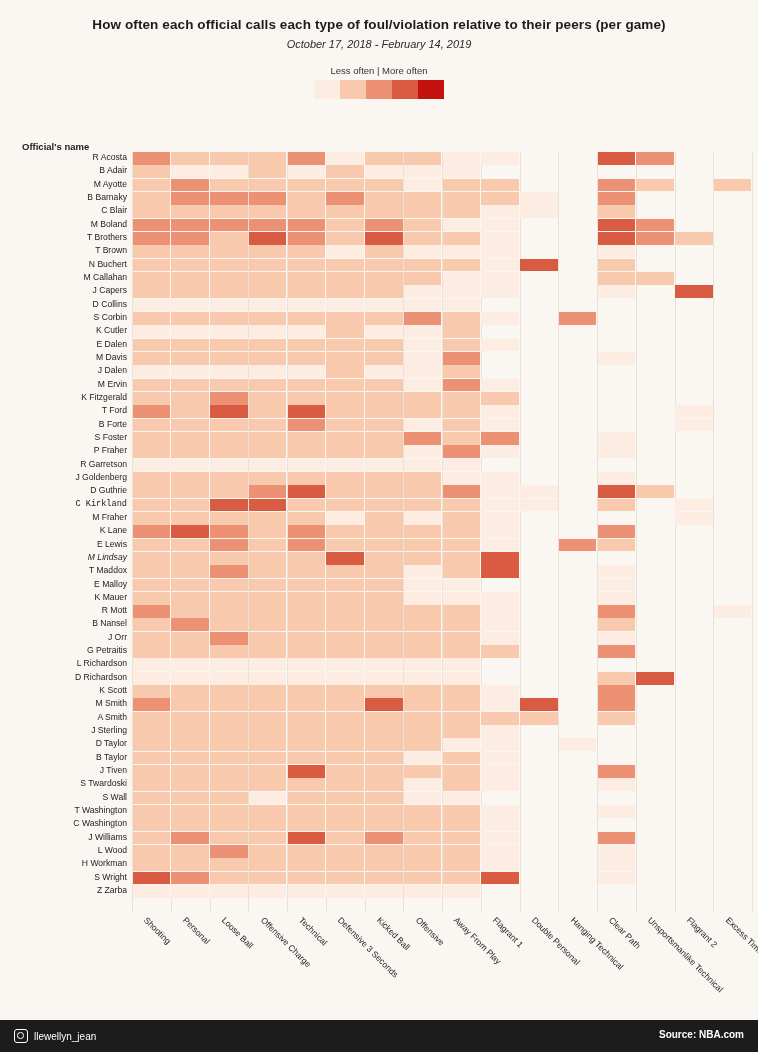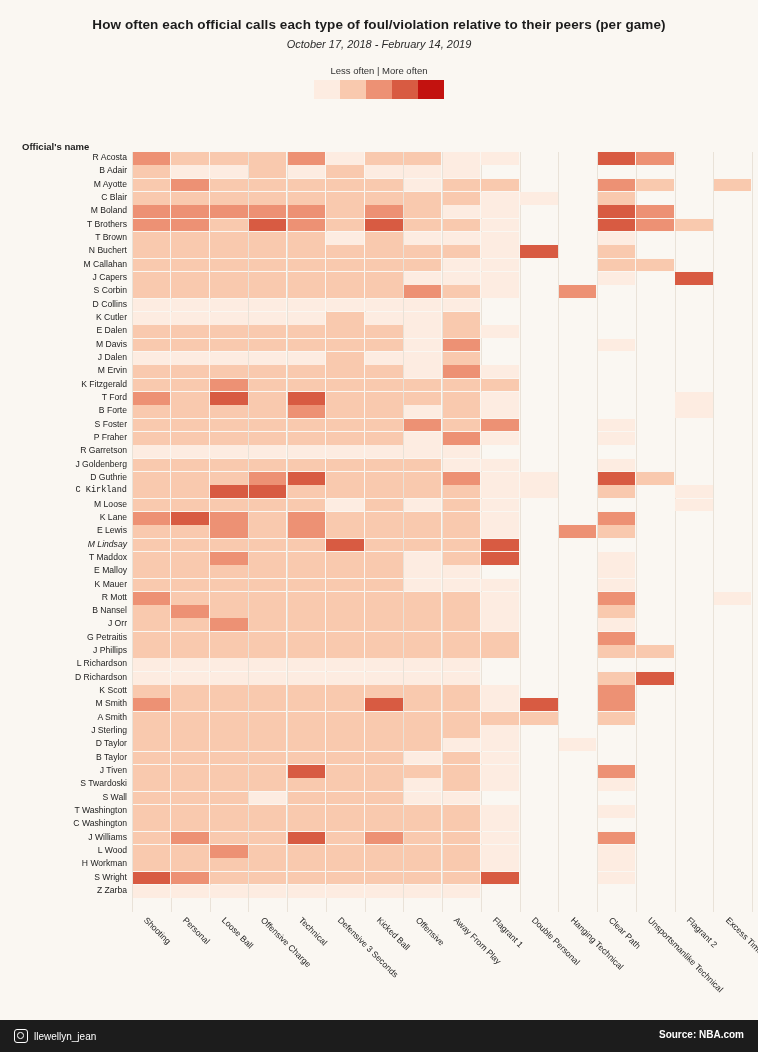--- a/index.html
+++ b/index.html
@@ -241,20 +241,35 @@
           <div class="cell" title="M Ayotte — Defensive 3 Seconds" style="left: 194.35px; width: 37.55px; height: 12.7333px; background: rgb(249, 201, 174);"></div>
           <div class="cell" title="M Ayotte — Kicked Ball" style="left: 233.1px; width: 37.55px; height: 12.7333px; background: rgb(249, 201, 174);"></div>
           <div class="cell" title="M Ayotte — Offensive" style="left: 271.85px; width: 37.55px; height: 12.7333px; background: rgb(253, 236, 225);"></div>
           <div class="cell" title="M Ayotte — Away From Play" style="left: 310.6px; width: 37.55px; height: 12.7333px; background: rgb(249, 201, 174);"></div>
           <div class="cell" title="M Ayotte — Flagrant 1" style="left: 349.35px; width: 37.55px; height: 12.7333px; background: rgb(249, 201, 174);"></div>
           <div class="cell" title="M Ayotte — Clear Path" style="left: 465.6px; width: 37.55px; height: 12.7333px; background: rgb(237, 145, 116);"></div>
           <div class="cell" title="M Ayotte — Unsportsmanlike Technical" style="left: 504.35px; width: 37.55px; height: 12.7333px; background: rgb(249, 201, 174);"></div>
           <div class="cell" title="M Ayotte — Excess Timeout Technical" style="left: 581.85px; width: 37.55px; height: 12.7333px; background: rgb(249, 201, 174);"></div>
         </div>
         <div class="row" style="height: 13.3333px;">
+          <div class="row-label" style="line-height: 13.3333px;">B Barnaky</div>
+          <div class="cell" title="B Barnaky — Shooting" style="left: 0.6px; width: 37.55px; height: 12.7333px; background: rgb(249, 201, 174);"></div>
+          <div class="cell" title="B Barnaky — Personal" style="left: 39.35px; width: 37.55px; height: 12.7333px; background: rgb(237, 145, 116);"></div>
+          <div class="cell" title="B Barnaky — Loose Ball" style="left: 78.1px; width: 37.55px; height: 12.7333px; background: rgb(237, 145, 116);"></div>
+          <div class="cell" title="B Barnaky — Offensive Charge" style="left: 116.85px; width: 37.55px; height: 12.7333px; background: rgb(237, 145, 116);"></div>
+          <div class="cell" title="B Barnaky — Technical" style="left: 155.6px; width: 37.55px; height: 12.7333px; background: rgb(249, 201, 174);"></div>
+          <div class="cell" title="B Barnaky — Defensive 3 Seconds" style="left: 194.35px; width: 37.55px; height: 12.7333px; background: rgb(237, 145, 116);"></div>
+          <div class="cell" title="B Barnaky — Kicked Ball" style="left: 233.1px; width: 37.55px; height: 12.7333px; background: rgb(249, 201, 174);"></div>
+          <div class="cell" title="B Barnaky — Offensive" style="left: 271.85px; width: 37.55px; height: 12.7333px; background: rgb(249, 201, 174);"></div>
+          <div class="cell" title="B Barnaky — Away From Play" style="left: 310.6px; width: 37.55px; height: 12.7333px; background: rgb(249, 201, 174);"></div>
+          <div class="cell" title="B Barnaky — Flagrant 1" style="left: 349.35px; width: 37.55px; height: 12.7333px; background: rgb(249, 201, 174);"></div>
+          <div class="cell" title="B Barnaky — Double Personal" style="left: 388.1px; width: 37.55px; height: 12.7333px; background: rgb(253, 236, 225);"></div>
+          <div class="cell" title="B Barnaky — Clear Path" style="left: 465.6px; width: 37.55px; height: 12.7333px; background: rgb(237, 145, 116);"></div>
+        </div>
+        <div class="row" style="height: 13.3333px;">
           <div class="row-label" style="line-height: 13.3333px;">C Blair</div>
           <div class="cell" title="C Blair — Shooting" style="left: 0.6px; width: 37.55px; height: 12.7333px; background: rgb(249, 201, 174);"></div>
           <div class="cell" title="C Blair — Personal" style="left: 39.35px; width: 37.55px; height: 12.7333px; background: rgb(249, 201, 174);"></div>
           <div class="cell" title="C Blair — Loose Ball" style="left: 78.1px; width: 37.55px; height: 12.7333px; background: rgb(249, 201, 174);"></div>
           <div class="cell" title="C Blair — Offensive Charge" style="left: 116.85px; width: 37.55px; height: 12.7333px; background: rgb(249, 201, 174);"></div>
           <div class="cell" title="C Blair — Technical" style="left: 155.6px; width: 37.55px; height: 12.7333px; background: rgb(249, 201, 174);"></div>
           <div class="cell" title="C Blair — Defensive 3 Seconds" style="left: 194.35px; width: 37.55px; height: 12.7333px; background: rgb(249, 201, 174);"></div>
           <div class="cell" title="C Blair — Kicked Ball" style="left: 233.1px; width: 37.55px; height: 12.7333px; background: rgb(249, 201, 174);"></div>
           <div class="cell" title="C Blair — Offensive" style="left: 271.85px; width: 37.55px; height: 12.7333px; background: rgb(249, 201, 174);"></div>
           <div class="cell" title="C Blair — Away From Play" style="left: 310.6px; width: 37.55px; height: 12.7333px; background: rgb(249, 201, 174);"></div>
@@ -346,44 +361,44 @@
           <div class="cell" title="J Capers — Technical" style="left: 155.6px; width: 37.55px; height: 12.7333px; background: rgb(249, 201, 174);"></div>
           <div class="cell" title="J Capers — Defensive 3 Seconds" style="left: 194.35px; width: 37.55px; height: 12.7333px; background: rgb(249, 201, 174);"></div>
           <div class="cell" title="J Capers — Kicked Ball" style="left: 233.1px; width: 37.55px; height: 12.7333px; background: rgb(249, 201, 174);"></div>
           <div class="cell" title="J Capers — Offensive" style="left: 271.85px; width: 37.55px; height: 12.7333px; background: rgb(253, 236, 225);"></div>
           <div class="cell" title="J Capers — Away From Play" style="left: 310.6px; width: 37.55px; height: 12.7333px; background: rgb(253, 236, 225);"></div>
           <div class="cell" title="J Capers — Flagrant 1" style="left: 349.35px; width: 37.55px; height: 12.7333px; background: rgb(253, 236, 225);"></div>
           <div class="cell" title="J Capers — Clear Path" style="left: 465.6px; width: 37.55px; height: 12.7333px; background: rgb(253, 236, 225);"></div>
           <div class="cell" title="J Capers — Flagrant 2" style="left: 543.1px; width: 37.55px; height: 12.7333px; background: rgb(216, 91, 66);"></div>
         </div>
         <div class="row" style="height: 13.3333px;">
+          <div class="row-label" style="line-height: 13.3333px;">D Collins</div>
+          <div class="cell" title="D Collins — Shooting" style="left: 0.6px; width: 37.55px; height: 12.7333px; background: rgb(253, 236, 225);"></div>
+          <div class="cell" title="D Collins — Personal" style="left: 39.35px; width: 37.55px; height: 12.7333px; background: rgb(253, 236, 225);"></div>
+          <div class="cell" title="D Collins — Loose Ball" style="left: 78.1px; width: 37.55px; height: 12.7333px; background: rgb(253, 236, 225);"></div>
+          <div class="cell" title="D Collins — Offensive Charge" style="left: 116.85px; width: 37.55px; height: 12.7333px; background: rgb(253, 236, 225);"></div>
+          <div class="cell" title="D Collins — Technical" style="left: 155.6px; width: 37.55px; height: 12.7333px; background: rgb(253, 236, 225);"></div>
+          <div class="cell" title="D Collins — Defensive 3 Seconds" style="left: 194.35px; width: 37.55px; height: 12.7333px; background: rgb(253, 236, 225);"></div>
+          <div class="cell" title="D Collins — Kicked Ball" style="left: 233.1px; width: 37.55px; height: 12.7333px; background: rgb(253, 236, 225);"></div>
+          <div class="cell" title="D Collins — Offensive" style="left: 271.85px; width: 37.55px; height: 12.7333px; background: rgb(253, 236, 225);"></div>
+          <div class="cell" title="D Collins — Away From Play" style="left: 310.6px; width: 37.55px; height: 12.7333px; background: rgb(253, 236, 225);"></div>
+        </div>
+        <div class="row" style="height: 13.3333px;">
           <div class="row-label" style="line-height: 13.3333px;">S Corbin</div>
           <div class="cell" title="S Corbin — Shooting" style="left: 0.6px; width: 37.55px; height: 12.7333px; background: rgb(249, 201, 174);"></div>
           <div class="cell" title="S Corbin — Personal" style="left: 39.35px; width: 37.55px; height: 12.7333px; background: rgb(249, 201, 174);"></div>
           <div class="cell" title="S Corbin — Loose Ball" style="left: 78.1px; width: 37.55px; height: 12.7333px; background: rgb(249, 201, 174);"></div>
           <div class="cell" title="S Corbin — Offensive Charge" style="left: 116.85px; width: 37.55px; height: 12.7333px; background: rgb(249, 201, 174);"></div>
           <div class="cell" title="S Corbin — Technical" style="left: 155.6px; width: 37.55px; height: 12.7333px; background: rgb(249, 201, 174);"></div>
           <div class="cell" title="S Corbin — Defensive 3 Seconds" style="left: 194.35px; width: 37.55px; height: 12.7333px; background: rgb(249, 201, 174);"></div>
           <div class="cell" title="S Corbin — Kicked Ball" style="left: 233.1px; width: 37.55px; height: 12.7333px; background: rgb(249, 201, 174);"></div>
           <div class="cell" title="S Corbin — Offensive" style="left: 271.85px; width: 37.55px; height: 12.7333px; background: rgb(237, 145, 116);"></div>
           <div class="cell" title="S Corbin — Away From Play" style="left: 310.6px; width: 37.55px; height: 12.7333px; background: rgb(249, 201, 174);"></div>
           <div class="cell" title="S Corbin — Flagrant 1" style="left: 349.35px; width: 37.55px; height: 12.7333px; background: rgb(253, 236, 225);"></div>
           <div class="cell" title="S Corbin — Hanging Technical" style="left: 426.85px; width: 37.55px; height: 12.7333px; background: rgb(237, 145, 116);"></div>
-        </div>
-        <div class="row" style="height: 13.3333px;">
-          <div class="row-label" style="line-height: 13.3333px;">D Collins</div>
-          <div class="cell" title="D Collins — Shooting" style="left: 0.6px; width: 37.55px; height: 12.7333px; background: rgb(253, 236, 225);"></div>
-          <div class="cell" title="D Collins — Personal" style="left: 39.35px; width: 37.55px; height: 12.7333px; background: rgb(253, 236, 225);"></div>
-          <div class="cell" title="D Collins — Loose Ball" style="left: 78.1px; width: 37.55px; height: 12.7333px; background: rgb(253, 236, 225);"></div>
-          <div class="cell" title="D Collins — Offensive Charge" style="left: 116.85px; width: 37.55px; height: 12.7333px; background: rgb(253, 236, 225);"></div>
-          <div class="cell" title="D Collins — Technical" style="left: 155.6px; width: 37.55px; height: 12.7333px; background: rgb(253, 236, 225);"></div>
-          <div class="cell" title="D Collins — Defensive 3 Seconds" style="left: 194.35px; width: 37.55px; height: 12.7333px; background: rgb(253, 236, 225);"></div>
-          <div class="cell" title="D Collins — Kicked Ball" style="left: 233.1px; width: 37.55px; height: 12.7333px; background: rgb(253, 236, 225);"></div>
-          <div class="cell" title="D Collins — Offensive" style="left: 271.85px; width: 37.55px; height: 12.7333px; background: rgb(253, 236, 225);"></div>
-          <div class="cell" title="D Collins — Away From Play" style="left: 310.6px; width: 37.55px; height: 12.7333px; background: rgb(253, 236, 225);"></div>
         </div>
         <div class="row" style="height: 13.3333px;">
           <div class="row-label" style="line-height: 13.3333px;">K Cutler</div>
           <div class="cell" title="K Cutler — Shooting" style="left: 0.6px; width: 37.55px; height: 12.7333px; background: rgb(253, 236, 225);"></div>
           <div class="cell" title="K Cutler — Personal" style="left: 39.35px; width: 37.55px; height: 12.7333px; background: rgb(253, 236, 225);"></div>
           <div class="cell" title="K Cutler — Loose Ball" style="left: 78.1px; width: 37.55px; height: 12.7333px; background: rgb(253, 236, 225);"></div>
           <div class="cell" title="K Cutler — Offensive Charge" style="left: 116.85px; width: 37.55px; height: 12.7333px; background: rgb(253, 236, 225);"></div>
           <div class="cell" title="K Cutler — Technical" style="left: 155.6px; width: 37.55px; height: 12.7333px; background: rgb(253, 236, 225);"></div>
           <div class="cell" title="K Cutler — Defensive 3 Seconds" style="left: 194.35px; width: 37.55px; height: 12.7333px; background: rgb(249, 201, 174);"></div>
           <div class="cell" title="K Cutler — Kicked Ball" style="left: 233.1px; width: 37.55px; height: 12.7333px; background: rgb(253, 236, 225);"></div>
@@ -562,21 +577,21 @@
           <div class="cell" title="C Kirkland — Defensive 3 Seconds" style="left: 194.35px; width: 37.55px; height: 12.7333px; background: rgb(249, 201, 174);"></div>
           <div class="cell" title="C Kirkland — Kicked Ball" style="left: 233.1px; width: 37.55px; height: 12.7333px; background: rgb(249, 201, 174);"></div>
           <div class="cell" title="C Kirkland — Offensive" style="left: 271.85px; width: 37.55px; height: 12.7333px; background: rgb(249, 201, 174);"></div>
           <div class="cell" title="C Kirkland — Away From Play" style="left: 310.6px; width: 37.55px; height: 12.7333px; background: rgb(249, 201, 174);"></div>
           <div class="cell" title="C Kirkland — Flagrant 1" style="left: 349.35px; width: 37.55px; height: 12.7333px; background: rgb(253, 236, 225);"></div>
           <div class="cell" title="C Kirkland — Double Personal" style="left: 388.1px; width: 37.55px; height: 12.7333px; background: rgb(253, 236, 225);"></div>
           <div class="cell" title="C Kirkland — Clear Path" style="left: 465.6px; width: 37.55px; height: 12.7333px; background: rgb(249, 201, 174);"></div>
           <div class="cell" title="C Kirkland — Flagrant 2" style="left: 543.1px; width: 37.55px; height: 12.7333px; background: rgb(253, 236, 225);"></div>
         </div>
         <div class="row" style="height: 13.3333px;">
-          <div class="row-label" style="line-height: 13.3333px;">M Loose</div>
+          <div class="row-label" style="line-height: 13.3333px;">M Fraher</div>
           <div class="cell" title="M Kogut — Shooting" style="left: 0.6px; width: 37.55px; height: 12.7333px; background: rgb(249, 201, 174);"></div>
           <div class="cell" title="M Kogut — Personal" style="left: 39.35px; width: 37.55px; height: 12.7333px; background: rgb(249, 201, 174);"></div>
           <div class="cell" title="M Kogut — Loose Ball" style="left: 78.1px; width: 37.55px; height: 12.7333px; background: rgb(249, 201, 174);"></div>
           <div class="cell" title="M Kogut — Offensive Charge" style="left: 116.85px; width: 37.55px; height: 12.7333px; background: rgb(249, 201, 174);"></div>
           <div class="cell" title="M Kogut — Technical" style="left: 155.6px; width: 37.55px; height: 12.7333px; background: rgb(249, 201, 174);"></div>
           <div class="cell" title="M Kogut — Defensive 3 Seconds" style="left: 194.35px; width: 37.55px; height: 12.7333px; background: rgb(253, 236, 225);"></div>
           <div class="cell" title="M Kogut — Kicked Ball" style="left: 233.1px; width: 37.55px; height: 12.7333px; background: rgb(249, 201, 174);"></div>
           <div class="cell" title="M Kogut — Offensive" style="left: 271.85px; width: 37.55px; height: 12.7333px; background: rgb(253, 236, 225);"></div>
           <div class="cell" title="M Kogut — Away From Play" style="left: 310.6px; width: 37.55px; height: 12.7333px; background: rgb(249, 201, 174);"></div>
           <div class="cell" title="M Kogut — Flagrant 1" style="left: 349.35px; width: 37.55px; height: 12.7333px; background: rgb(253, 236, 225);"></div>
@@ -714,35 +729,20 @@
           <div class="cell" title="G Petraitis — Personal" style="left: 39.35px; width: 37.55px; height: 12.7333px; background: rgb(249, 201, 174);"></div>
           <div class="cell" title="G Petraitis — Loose Ball" style="left: 78.1px; width: 37.55px; height: 12.7333px; background: rgb(249, 201, 174);"></div>
           <div class="cell" title="G Petraitis — Offensive Charge" style="left: 116.85px; width: 37.55px; height: 12.7333px; background: rgb(249, 201, 174);"></div>
           <div class="cell" title="G Petraitis — Technical" style="left: 155.6px; width: 37.55px; height: 12.7333px; background: rgb(249, 201, 174);"></div>
           <div class="cell" title="G Petraitis — Defensive 3 Seconds" style="left: 194.35px; width: 37.55px; height: 12.7333px; background: rgb(249, 201, 174);"></div>
           <div class="cell" title="G Petraitis — Kicked Ball" style="left: 233.1px; width: 37.55px; height: 12.7333px; background: rgb(249, 201, 174);"></div>
           <div class="cell" title="G Petraitis — Offensive" style="left: 271.85px; width: 37.55px; height: 12.7333px; background: rgb(249, 201, 174);"></div>
           <div class="cell" title="G Petraitis — Away From Play" style="left: 310.6px; width: 37.55px; height: 12.7333px; background: rgb(249, 201, 174);"></div>
           <div class="cell" title="G Petraitis — Flagrant 1" style="left: 349.35px; width: 37.55px; height: 12.7333px; background: rgb(249, 201, 174);"></div>
           <div class="cell" title="G Petraitis — Clear Path" style="left: 465.6px; width: 37.55px; height: 12.7333px; background: rgb(237, 145, 116);"></div>
-        </div>
-        <div class="row" style="height: 13.3333px;">
-          <div class="row-label" style="line-height: 13.3333px;">J Phillips</div>
-          <div class="cell" title="J Phillips — Shooting" style="left: 0.6px; width: 37.55px; height: 12.7333px; background: rgb(249, 201, 174);"></div>
-          <div class="cell" title="J Phillips — Personal" style="left: 39.35px; width: 37.55px; height: 12.7333px; background: rgb(249, 201, 174);"></div>
-          <div class="cell" title="J Phillips — Loose Ball" style="left: 78.1px; width: 37.55px; height: 12.7333px; background: rgb(249, 201, 174);"></div>
-          <div class="cell" title="J Phillips — Offensive Charge" style="left: 116.85px; width: 37.55px; height: 12.7333px; background: rgb(249, 201, 174);"></div>
-          <div class="cell" title="J Phillips — Technical" style="left: 155.6px; width: 37.55px; height: 12.7333px; background: rgb(249, 201, 174);"></div>
-          <div class="cell" title="J Phillips — Defensive 3 Seconds" style="left: 194.35px; width: 37.55px; height: 12.7333px; background: rgb(249, 201, 174);"></div>
-          <div class="cell" title="J Phillips — Kicked Ball" style="left: 233.1px; width: 37.55px; height: 12.7333px; background: rgb(249, 201, 174);"></div>
-          <div class="cell" title="J Phillips — Offensive" style="left: 271.85px; width: 37.55px; height: 12.7333px; background: rgb(249, 201, 174);"></div>
-          <div class="cell" title="J Phillips — Away From Play" style="left: 310.6px; width: 37.55px; height: 12.7333px; background: rgb(249, 201, 174);"></div>
-          <div class="cell" title="J Phillips — Flagrant 1" style="left: 349.35px; width: 37.55px; height: 12.7333px; background: rgb(249, 201, 174);"></div>
-          <div class="cell" title="J Phillips — Clear Path" style="left: 465.6px; width: 37.55px; height: 12.7333px; background: rgb(249, 201, 174);"></div>
-          <div class="cell" title="J Phillips — Unsportsmanlike Technical" style="left: 504.35px; width: 37.55px; height: 12.7333px; background: rgb(249, 201, 174);"></div>
         </div>
         <div class="row" style="height: 13.3333px;">
           <div class="row-label" style="line-height: 13.3333px;">L Richardson</div>
           <div class="cell" title="L Richardson — Shooting" style="left: 0.6px; width: 37.55px; height: 12.7333px; background: rgb(253, 236, 225);"></div>
           <div class="cell" title="L Richardson — Personal" style="left: 39.35px; width: 37.55px; height: 12.7333px; background: rgb(253, 236, 225);"></div>
           <div class="cell" title="L Richardson — Loose Ball" style="left: 78.1px; width: 37.55px; height: 12.7333px; background: rgb(253, 236, 225);"></div>
           <div class="cell" title="L Richardson — Offensive Charge" style="left: 116.85px; width: 37.55px; height: 12.7333px; background: rgb(253, 236, 225);"></div>
           <div class="cell" title="L Richardson — Technical" style="left: 155.6px; width: 37.55px; height: 12.7333px; background: rgb(253, 236, 225);"></div>
           <div class="cell" title="L Richardson — Defensive 3 Seconds" style="left: 194.35px; width: 37.55px; height: 12.7333px; background: rgb(253, 236, 225);"></div>
           <div class="cell" title="L Richardson — Kicked Ball" style="left: 233.1px; width: 37.55px; height: 12.7333px; background: rgb(253, 236, 225);"></div>

